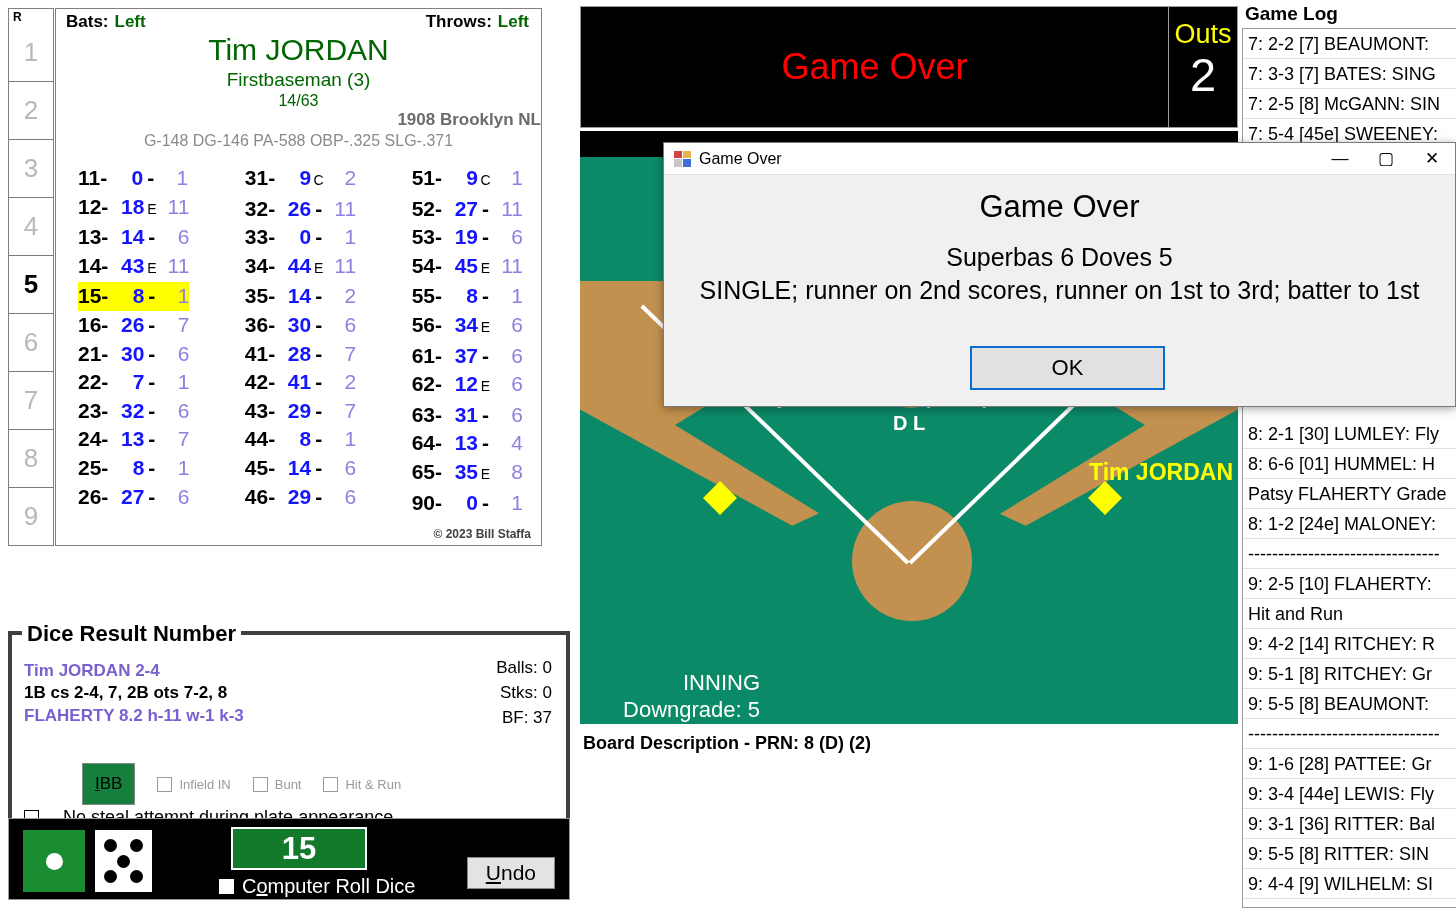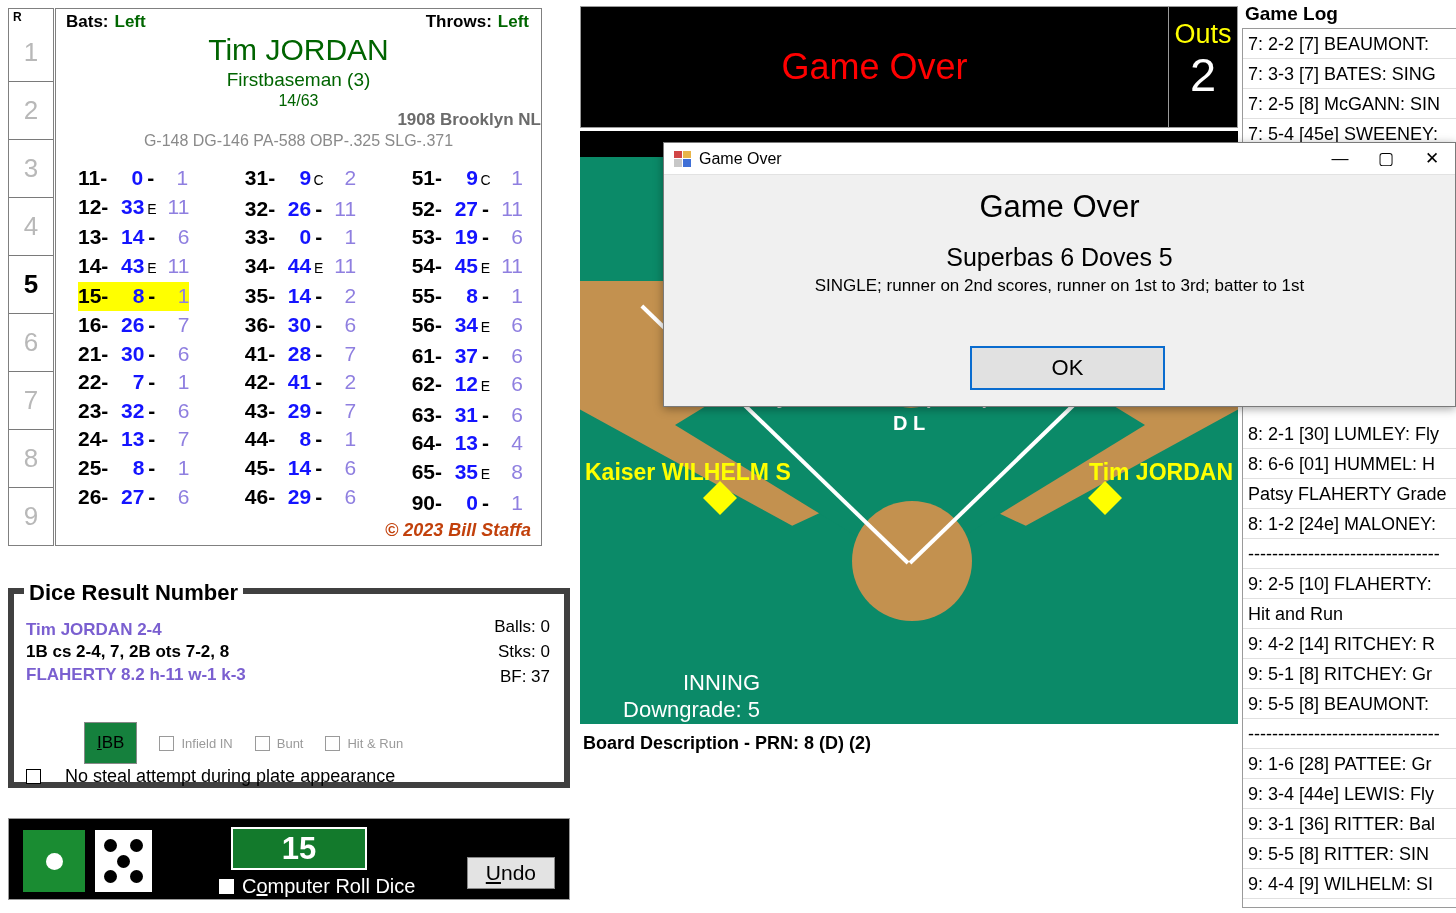--- a/index.html
+++ b/index.html
@@ -63,28 +63,28 @@
     font-size: 21px; line-height: 28.6px; white-space: pre;
   }
   .dt-row.hl { background: #ffff00; }
   .dt-code { color: #000; font-weight: bold; }
   .dt-res  { color: #1414ff; font-weight: bold; width: 36px; text-align: right; display: inline-block; }
   .dt-mod  { color: #000; font-size: 14px; width: 15px; text-align: center; display: inline-block; }
   .dt-mod.dash { font-size: 21px; font-weight: bold; }
   .dt-sub  { color: #8f7fe0; width: 30px; text-align: right; display: inline-block; }
   .copyright {
     position: absolute; right: 10px; bottom: 4px;
-    font-size: 18px; font-weight: bold; color: #c2410c; font-style: italic;
+    font-size: 12px; font-weight: bold; color: #404040;
   }
 
   
   .drn-box {
-    position: absolute; left: 8px; top: 588px;
+    position: absolute; left: 8px; top: 631px;
     width: 562px; height: 200px;
-    border: 6px solid #404040; background: #fff;
+    border: 4px solid #404040; background: #fff;
   }
   .drn-legend {
     position: absolute; left: 10px; top: -14px;
     background: #fff; padding: 0 5px;
     font-size: 22px; font-weight: bold; color: #000;
   }
   .drn-lines { position: absolute; left: 12px; top: 26px; }
   .drn-l1 { font-size: 17px; font-weight: bold; color: #7a5fd0; }
   .drn-l2 { font-size: 17px; font-weight: bold; color: #000; margin-top: 2px; }
   .drn-l3 { font-size: 17px; font-weight: bold; color: #7a5fd0; margin-top: 3px; }
@@ -286,21 +286,21 @@
     display: flex; align-items: center; justify-content: center;
     font-size: 17px; color: #000;
   }
   .modal-heading {
     text-align: center; font-size: 31px; color: #000; margin-top: 14px;
   }
   .modal-line1 {
     text-align: center; font-size: 25px; color: #000; margin-top: 18px;
   }
   .modal-line2 {
-    text-align: center; font-size: 17px; color: #000; margin-top: 4px;
+    text-align: center; font-size: 25px; color: #000; margin-top: 4px;
   }
   .modal-ok {
     position: absolute; left: 306px; top: 203px;
     width: 195px; height: 44px;
     background: #e1e1e1; border: 2px solid #0a6ccf;
     font-size: 22px; color: #000;
     font-family: "Liberation Sans", sans-serif;
   }
 </style>
 </head>
@@ -336,21 +336,21 @@
       </div>
       <div class="p-name">Tim JORDAN</div>
       <div class="p-pos">Firstbaseman (3)</div>
       <div class="p-rate">14/63</div>
       <div class="p-team">1908 Brooklyn NL</div>
       <div class="p-stat">G-148 DG-146 PA-588 OBP-.325 SLG-.371</div>
 
       <div class="dice-table" id="dice-table">
           <div class="dt-col">
             <div class="dt-row"><span class="dt-code">11-</span><span class="dt-res">0</span><span class="dt-mod dash">-</span><span class="dt-sub">1</span></div>
-            <div class="dt-row"><span class="dt-code">12-</span><span class="dt-res">33</span><span class="dt-mod">E</span><span class="dt-sub">11</span></div>
+            <div class="dt-row"><span class="dt-code">12-</span><span class="dt-res">18</span><span class="dt-mod">E</span><span class="dt-sub">11</span></div>
             <div class="dt-row"><span class="dt-code">13-</span><span class="dt-res">14</span><span class="dt-mod dash">-</span><span class="dt-sub">6</span></div>
             <div class="dt-row"><span class="dt-code">14-</span><span class="dt-res">43</span><span class="dt-mod">E</span><span class="dt-sub">11</span></div>
             <div class="dt-row hl"><span class="dt-code">15-</span><span class="dt-res">8</span><span class="dt-mod dash">-</span><span class="dt-sub">1</span></div>
             <div class="dt-row"><span class="dt-code">16-</span><span class="dt-res">26</span><span class="dt-mod dash">-</span><span class="dt-sub">7</span></div>
             <div class="dt-row"><span class="dt-code">21-</span><span class="dt-res">30</span><span class="dt-mod dash">-</span><span class="dt-sub">6</span></div>
             <div class="dt-row"><span class="dt-code">22-</span><span class="dt-res">7</span><span class="dt-mod dash">-</span><span class="dt-sub">1</span></div>
             <div class="dt-row"><span class="dt-code">23-</span><span class="dt-res">32</span><span class="dt-mod dash">-</span><span class="dt-sub">6</span></div>
             <div class="dt-row"><span class="dt-code">24-</span><span class="dt-res">13</span><span class="dt-mod dash">-</span><span class="dt-sub">7</span></div>
             <div class="dt-row"><span class="dt-code">25-</span><span class="dt-res">8</span><span class="dt-mod dash">-</span><span class="dt-sub">1</span></div>
             <div class="dt-row"><span class="dt-code">26-</span><span class="dt-res">27</span><span class="dt-mod dash">-</span><span class="dt-sub">6</span></div>
@@ -467,21 +467,20 @@
       <div class="base-diamond" style="left:513px; top:355px;"></div>
 
       <div class="ball-icon">
         <div class="seam" style="left:9px; top:-2px; transform:rotate(12deg);"></div>
         <div class="seam" style="left:25px; top:-2px; transform:rotate(-12deg);"></div>
       </div>
 
       <div class="pitcher-line">Patsy FLAHERTY P (W 2,4) Throws L</div>
       <div class="pitcher-dl">D L</div>
 
-      <div class="fielder-left">Kaiser WILHELM S</div>
       <div class="fielder-right">Tim JORDAN</div>
 
       <div class="inn-block">
         <div>INNING</div>
         <div>Downgrade: 5</div>
         <div>Adjustment: 9</div>
 
       </div>
 
     </div>

